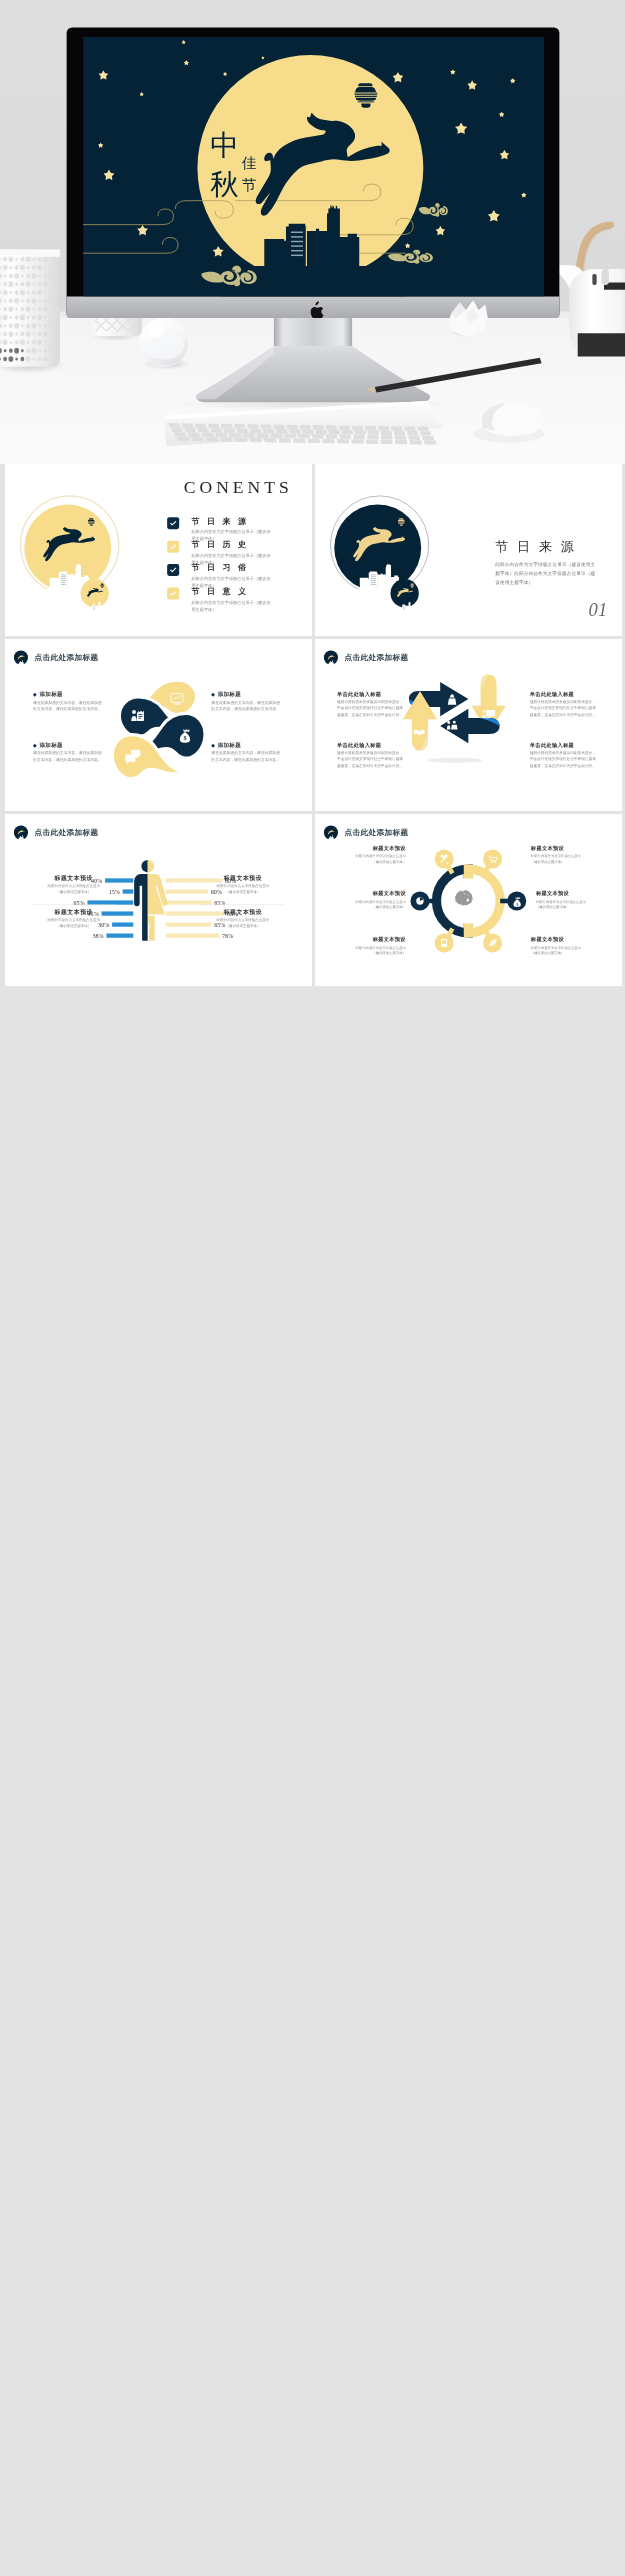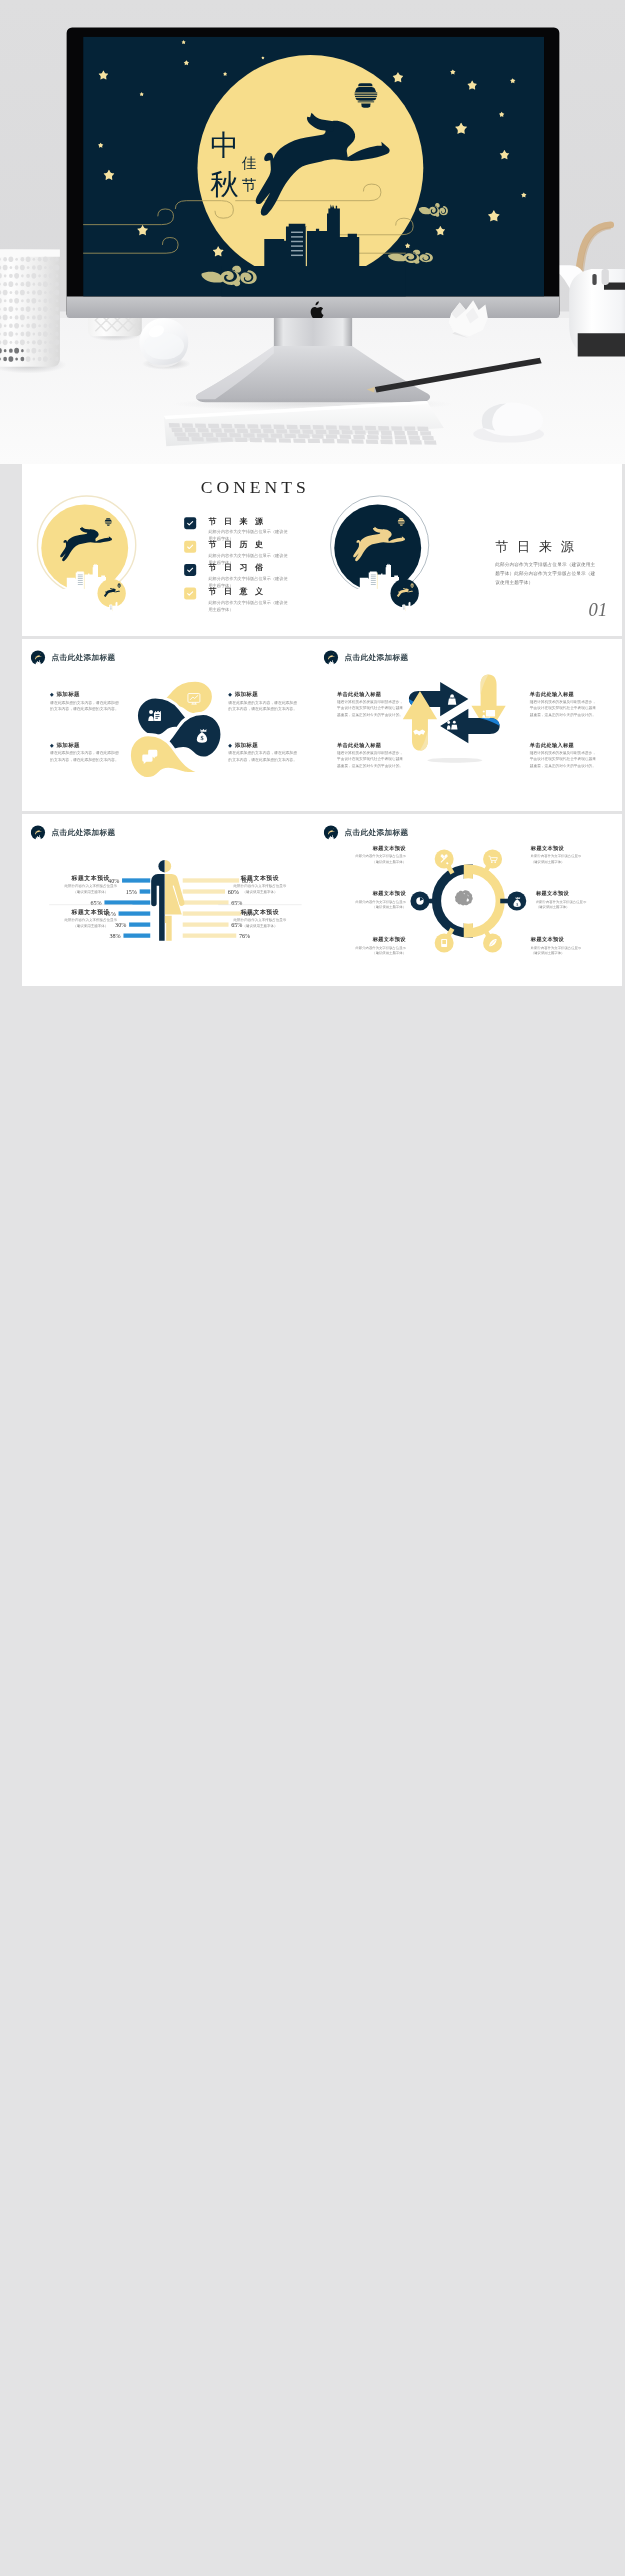--- a/index.html
+++ b/index.html
@@ -7,21 +7,21 @@
   .page{position:relative;width:626px;height:2576px;overflow:hidden;background:#e3e3e4;}
   svg{display:block;}
 
   
   .hero{position:absolute;left:0;top:0;width:626px;height:464px;overflow:hidden;}
 
   
   .grid{position:absolute;left:0;top:464px;width:626px;height:2112px;}
   .srow{position:relative;height:175px;}
   .slot{position:absolute;top:0;width:307px;height:172px;overflow:hidden;background:#fff;}
-  .slot.l{left:22px;}
+  .slot.l{left:5px;}
   .slot.r{left:315px;}
   .sl{position:absolute;left:0;top:0;width:611px;height:343px;
       transform:scale(0.502);transform-origin:0 0;background:#fff;overflow:hidden;}
 
   
   .hd{position:absolute;left:17px;top:22px;height:31px;display:flex;align-items:center;}
   .hd .hicon{width:31px;height:31px;flex:0 0 auto;}
   .hd .htxt{margin-left:11px;font-size:15.3px;font-weight:bold;color:#37474f;letter-spacing:0.6px;
             font-family:"Liberation Serif",serif;white-space:nowrap;}
 

